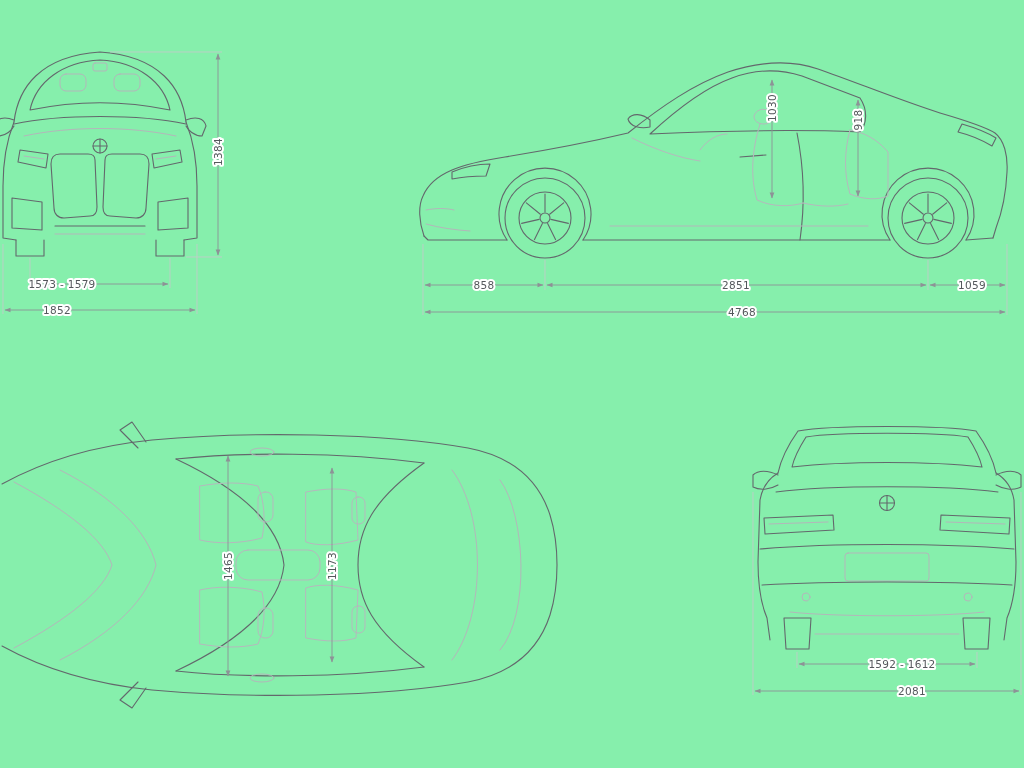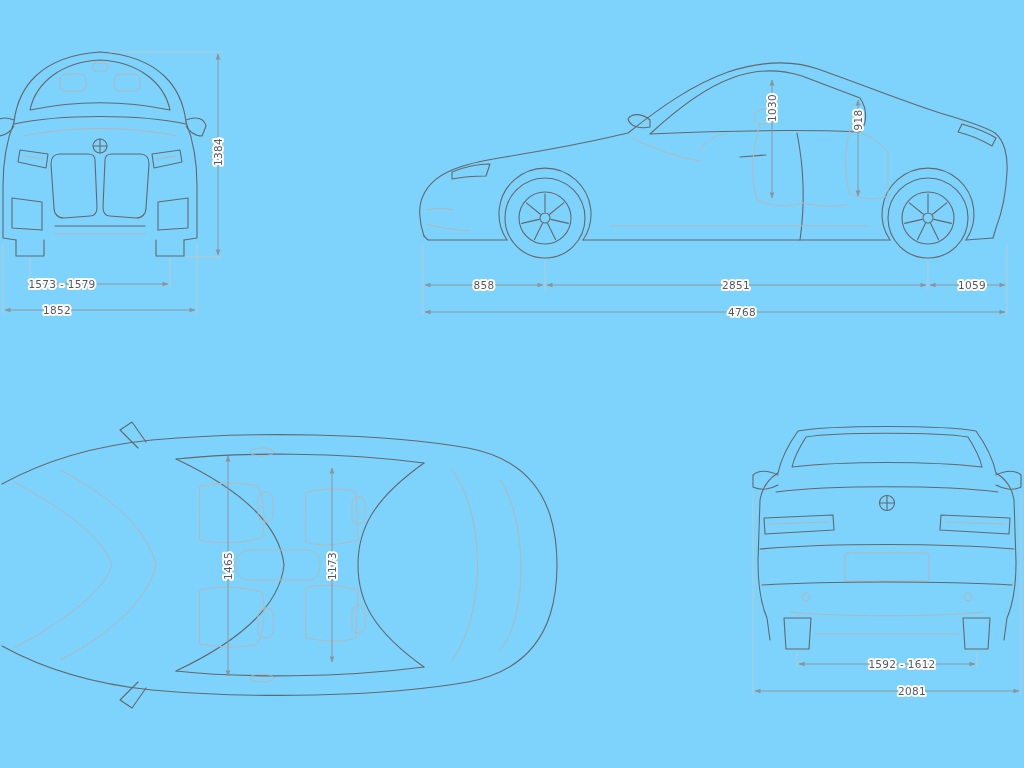--- a/index.html
+++ b/index.html
@@ -1,20 +1,20 @@
 <!DOCTYPE html>
 <html><head>
 <meta charset="utf-8">
 <style>
   html, body { margin: 0; padding: 0; background: #ffffff; }
   .canvas {
     position: relative;
     width: 1024px;
     height: 768px;
-    background: #7dd3fc;
+    background: #86efac;
     overflow: hidden;
     font-family: "DejaVu Sans", sans-serif;
   }
   svg { display: block; }
   .car {
     stroke: #63686c;
     fill: none;
     stroke-width: 1.1;
     stroke-linecap: round;
     stroke-linejoin: round;

